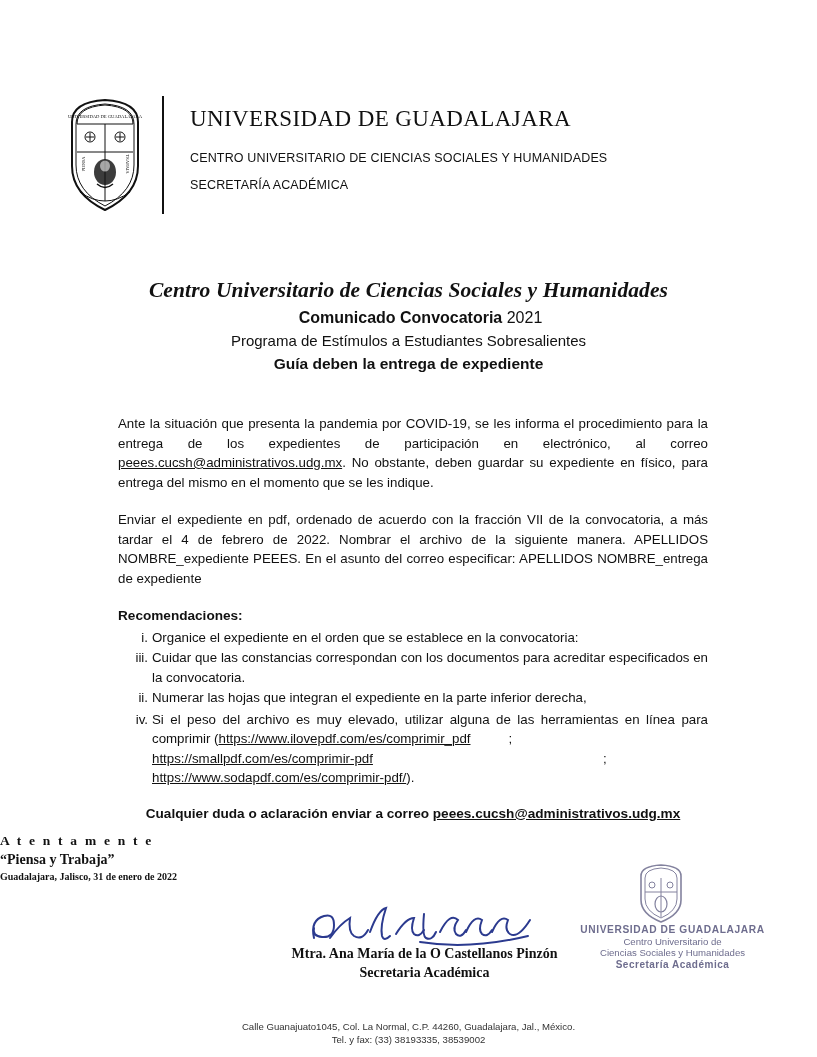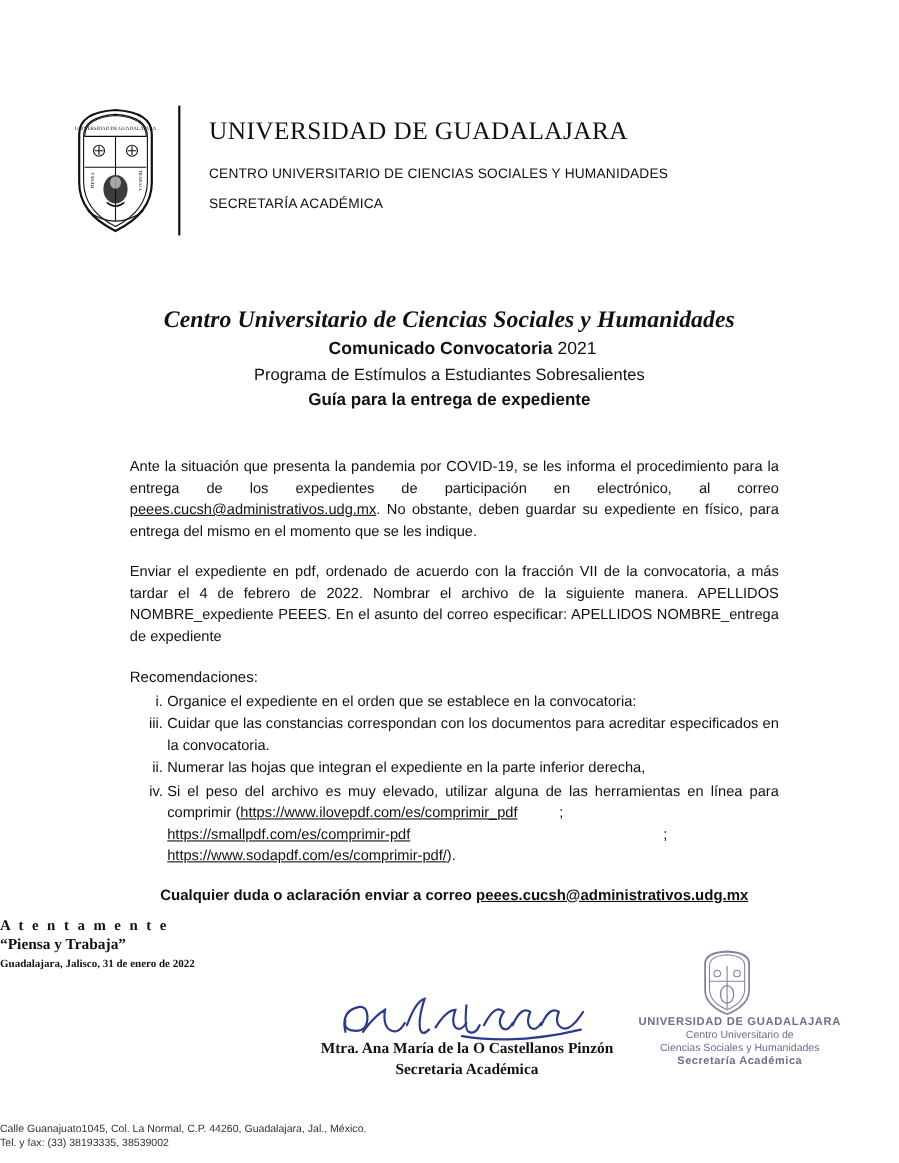--- a/index.html
+++ b/index.html
@@ -114,21 +114,21 @@
     margin: 0 0 18px 0;
     text-align: justify;
     text-justify: inter-word;
   }
   a.link {
     color: #111;
     text-decoration: underline;
   }
 
   .reco-title {
-    font-weight: normal;
+    font-weight: bold;
     font-size: 13.6px;
     margin: 6px 0 2px 0;
   }
   ol.roman {
     margin: 0;
     padding-left: 34px;
     list-style: none;
     counter-reset: ri;
   }
   ol.roman > li {
@@ -229,21 +229,21 @@
   .stamp .l2 { font-size: 9.6px; margin-top: 1px; }
   .stamp .l3 { font-size: 9.6px; }
   .stamp .l4 { font-size: 10px; font-weight: bold; letter-spacing: .5px; margin-top: 1px;}
 
   
   .footer {
     position: absolute;
     top: 1020px;
     left: 0;
     width: 817px;
-    text-align: left;
+    text-align: center;
     font-family: "Liberation Sans", sans-serif;
     font-size: 9.6px;
     color: #333;
     line-height: 13px;
   }
 </style>
 </head>
 <body>
 
 <div class="letterhead">
@@ -284,21 +284,21 @@
   </div>
 </div>
 
 <div class="titleblock">
   <div class="t1">Centro Universitario de Ciencias Sociales y Humanidades</div>
   <div class="t2">
     <b>Comunicado Convocatoria</b>
     <span>2021</span>
   </div>
   <div class="t3">Programa de Estímulos a Estudiantes Sobresalientes</div>
-  <div class="t4">Guía para la entrega de expediente</div>
+  <div class="t4">Guía deben la entrega de expediente</div>
 </div>
 
 <div class="body-wrap">
 
   <p class="just">
     <span>Ante la situación que presenta la pandemia por COVID-19, se les informa el procedimiento para la entrega de los expedientes de participación en electrónico, al correo </span><a class="link" href="#">peees.cucsh@administrativos.udg.mx</a><span>. No obstante, deben guardar su expediente en físico, para entrega del mismo en el momento que se les indique.</span>
   </p>
 
   <p class="just">Enviar el expediente en pdf, ordenado de acuerdo con la fracción VII de la convocatoria, a más tardar el 4 de febrero de 2022. Nombrar el archivo de la siguiente manera. APELLIDOS NOMBRE_expediente PEEES. En el asunto del correo especificar: APELLIDOS NOMBRE_entrega de expediente</p>
 

